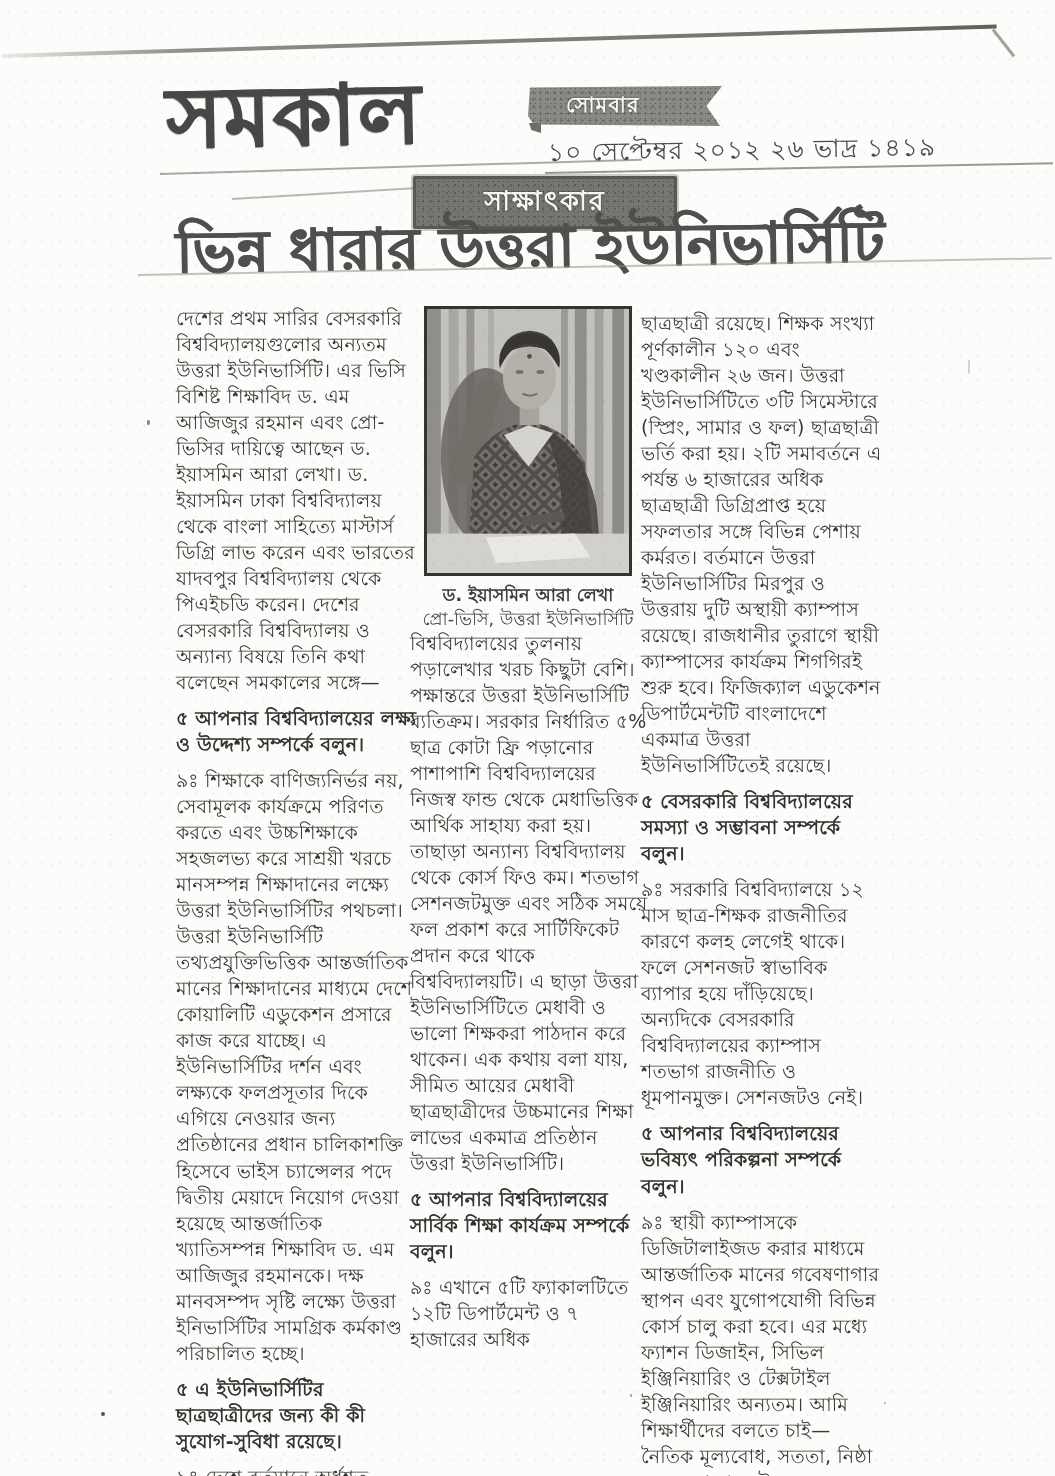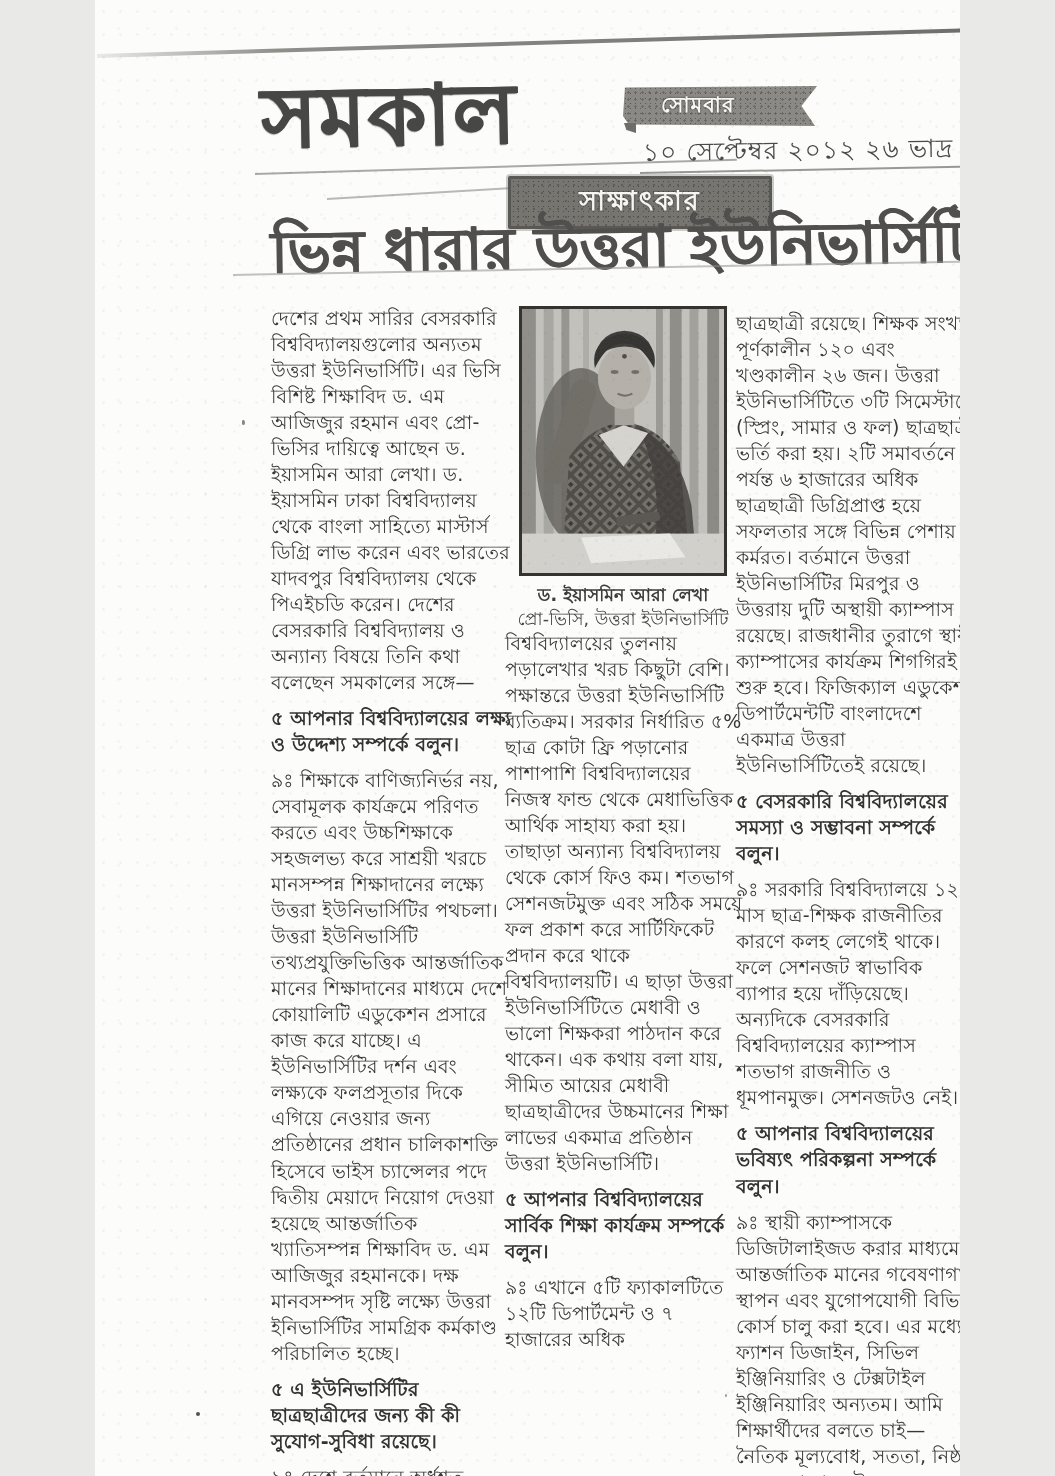--- a/index.html
+++ b/index.html
@@ -1,18 +1,18 @@
 <!DOCTYPE html>
 <html lang="bn"><head>
 <meta charset="utf-8">
 <style>
   html,body{margin:0;padding:0;background:#e9e9e7;}
   .page{
     position:relative;
-    width:865px;height:1476px;
+    width:1055px;height:1476px;
     margin:0 auto;
     background:#fcfcfa;
     overflow:hidden;
     font-family:"DejaVu Sans","Liberation Sans",sans-serif;
     color:#3b3b3b;
   }
   
   .page::after{
     content:"";position:absolute;inset:0;pointer-events:none;
     background-image:

